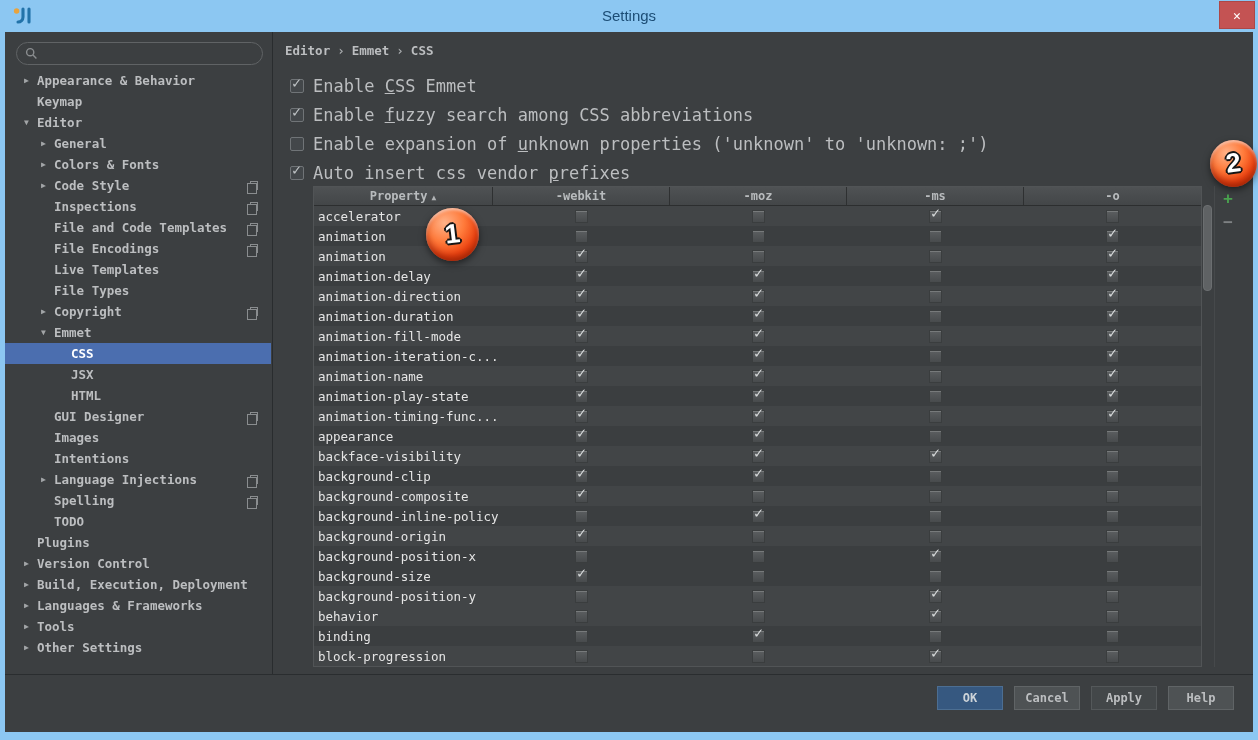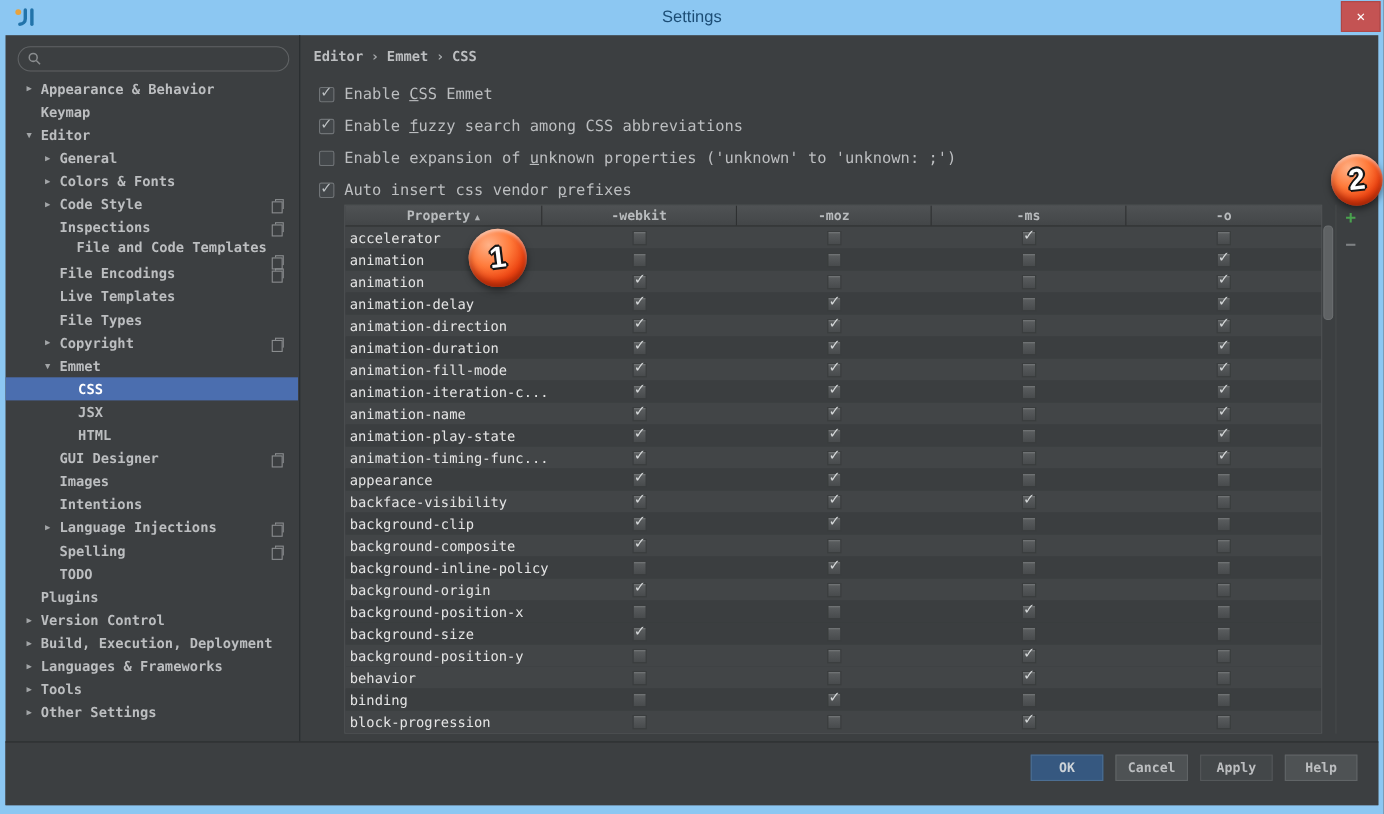--- a/index.html
+++ b/index.html
@@ -29,21 +29,21 @@
   .tree-row.selected{background:#4b6eaf;color:#ffffff;}
   .shared-icon{width:8px;height:9px;border:1px solid #8a8d8f;position:relative;flex:none;
                margin-left:auto;margin-right:13px;}
   .shared-icon::before{content:'';position:absolute;left:-4px;top:1px;width:8px;height:9px;
                border:1px solid #8a8d8f;background:#3c3f41;}
   
   .main{position:absolute;left:269px;right:0;top:0;bottom:58px;}
   .breadcrumb{position:absolute;left:11px;top:11px;color:#bcbec0;font-size:12.5px;font-weight:bold;}
   .breadcrumb .sep{padding:0 7px;color:#a8abad;}
   .options{position:absolute;left:16px;top:39px;}
-  .option-row{height:29px;display:flex;align-items:center;gap:9px;color:#bcbec0;font-size:14px;}
+  .option-row{height:29px;display:flex;align-items:center;gap:9px;color:#bcbec0;font-size:17px;}
   .cb{width:14px;height:14px;background:#43474a;border:1px solid #707477;border-radius:2px;
       position:relative;flex:none;cursor:pointer;}
   .cb.checked::after{content:'✓';position:absolute;left:1px;top:-6px;font-size:15px;
       font-weight:bold;color:#bec2c4;}
   .u{text-decoration:underline;}
   
   .prop-table{position:absolute;left:39px;top:154px;width:889px;border:1px solid #515456;}
   .thead{display:flex;height:19px;background:linear-gradient(#4f5254,#434648);
          border-bottom:1px solid #2c2e2f;}
   .th{flex:none;text-align:center;color:#b8bbbd;font-size:12px;font-weight:bold;line-height:18px;
@@ -143,21 +143,21 @@
           <div class="tree-row" style="padding-left: 36px;">
             <div class="arrow">▶</div>
             <div class="lbl">Code Style</div>
             <div class="shared-icon"></div>
           </div>
           <div class="tree-row" style="padding-left: 36px;">
             <div class="arrow"></div>
             <div class="lbl">Inspections</div>
             <div class="shared-icon"></div>
           </div>
-          <div class="tree-row" style="padding-left: 36px; flex-direction: column;">
+          <div class="tree-row" style="padding-left: 36px;">
             <div class="arrow"></div>
             <div class="lbl">File and Code Templates</div>
             <div class="shared-icon"></div>
           </div>
           <div class="tree-row" style="padding-left: 36px;">
             <div class="arrow"></div>
             <div class="lbl">File Encodings</div>
             <div class="shared-icon"></div>
           </div>
           <div class="tree-row" style="padding-left: 36px;">

